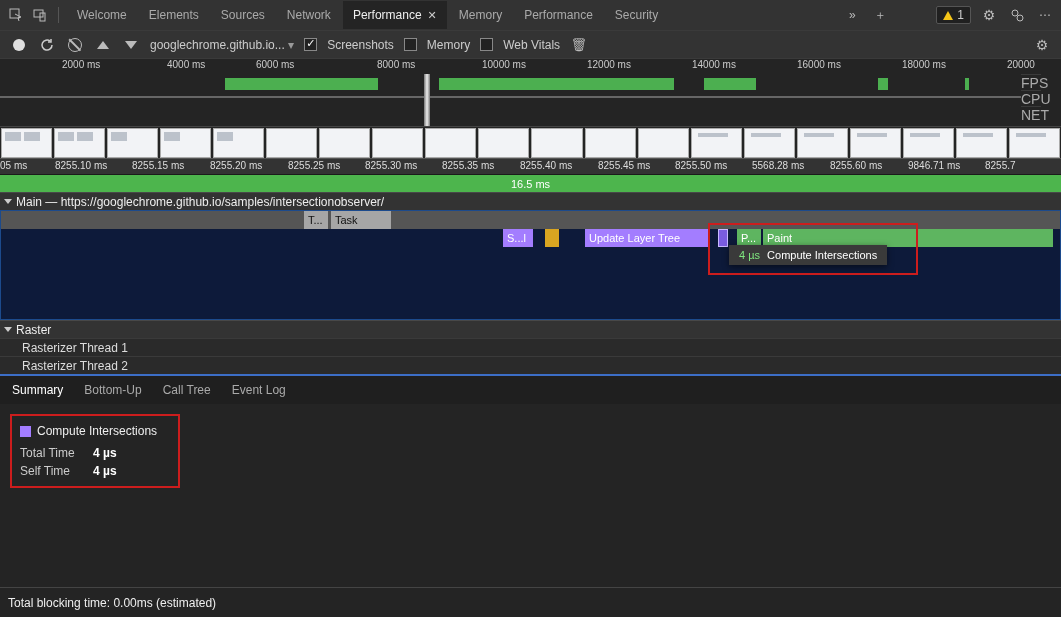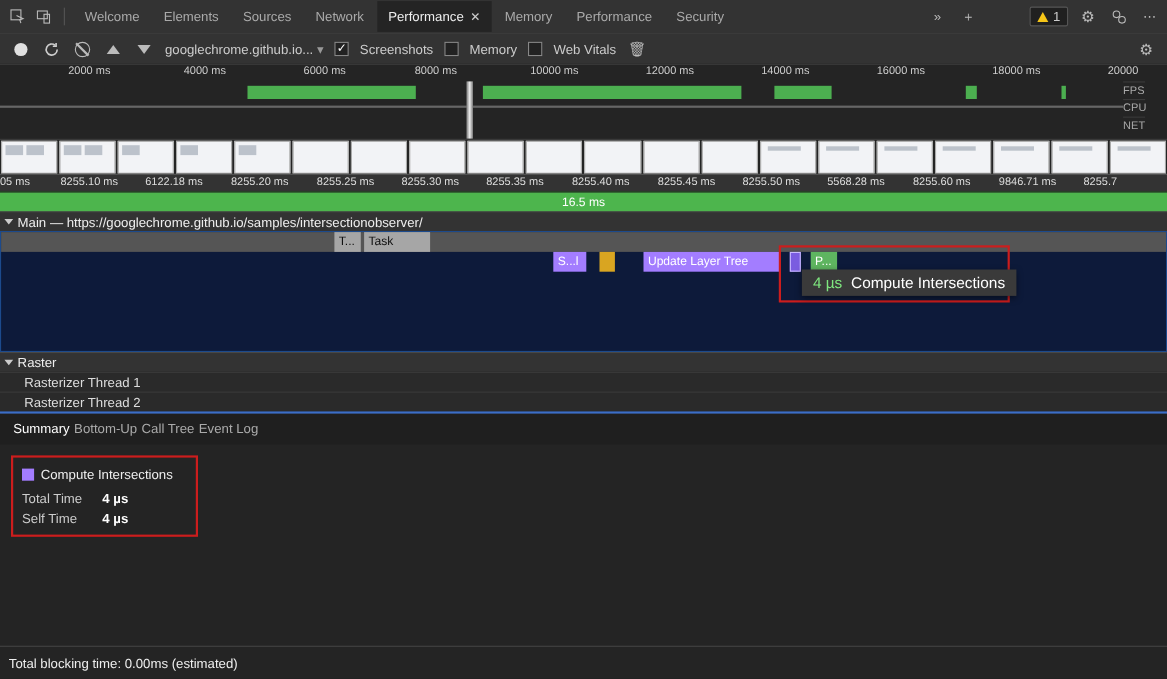--- a/index.html
+++ b/index.html
@@ -29,21 +29,21 @@
   .toolbar .drop::after { content: " ▾"; color: #999; }
   .cb { width: 13px; height: 13px; border: 1px solid #888; background: #222; display: inline-block; position: relative; }
   .cb.checked::after { content: "✓"; position: absolute; top: -2px; left: 1px; color: #fff; font-size: 11px; }
   .trash { color: #bbb; font-size: 13px; }
   .gear { margin-left: auto; color: #bbb; font-size: 14px; }
 
   
   .overview { height: 68px; background: #242424; position: relative; border-top: 1px solid #3a3a3a; }
   .ov-tick { position: absolute; top: 0; font-size: 10px; color: #ccc; }
   .ov-body { position: absolute; top: 15px; bottom: 0; left: 0; right: 40px; }
-  .ov-labels { position: absolute; right: 0; top: 15px; width: 40px; color: #aaa; font-size: 10px; padding-right: 20px; }
+  .ov-labels { position: absolute; right: 0; top: 15px; width: 40px; color: #aaa; font-size: 14px; text-align: right; padding-right: 20px; }
   .ov-labels div { height: 16px; line-height: 16px; border-top: 1px solid #3a3a3a; }
   .ov-bar { position: absolute; background: #4caf50; }
   .ov-cpu { position: absolute; height: 2px; background: #666; top: 22px; }
   .ov-handle { position: absolute; top: 0; bottom: 0; width: 6px; background: linear-gradient(90deg,#777,#eee,#777); }
 
   
   .filmstrip { height: 32px; background: #242424; display: flex; overflow: hidden; border-top: 1px solid #444; }
   .thumb { width: 52px; height: 30px; background: #f2f3f6; margin: 1px; position: relative; border: 1px solid #aaa; }
   .thumb .mini { position: absolute; background: #bcc2cb; }
 
@@ -62,29 +62,29 @@
   .flame-area { height: 110px; background: #0d1a3a; border: 1px solid #1c4a8c; position: relative; overflow: visible; }
   .flame-row { position: absolute; height: 18px; left: 0; right: 0; }
   .flame-seg { position: absolute; height: 18px; font-size: 11px; color: #111; padding-left: 4px; line-height: 18px; overflow: hidden; white-space: nowrap; }
   .seg-gray { background: #a6a6a6; }
   .seg-purple { background: #a37dff; color: #fff; }
   .seg-gold  { background: #d9a521; }
   .seg-green { background: #5eb560; color: #fff; }
   .seg-purple-dark { background: #7a5ce0; }
 
   .hint-box { position: absolute; border: 2px solid #cc1d1d; pointer-events: none; }
-  .tooltip { position: absolute; background: #3a3a3a; color: #fff; padding: 4px 10px; font-size: 14px; box-shadow: 0 2px 6px #0008; white-space: nowrap; z-index: 20;}
+  .tooltip { position: absolute; background: #3a3a3a; color: #fff; padding: 4px 10px; font-size: 11px; box-shadow: 0 2px 6px #0008; white-space: nowrap; z-index: 20;}
   .tooltip .tgreen { color: #7fe77f; margin-right: 4px; }
 
   .raster-hdr { height: 18px; background: #333; border-top: 1px solid #484848; display: flex; align-items: center; padding-left: 4px; color: #eee; gap: 4px; }
   .raster-body { background: #2a2a2a; }
   .raster-body div { height: 18px; padding-left: 22px; line-height: 18px; color: #ddd; border-top: 1px solid #3a3a3a;}
 
   
-  .dtabs { height: 30px; background: #1f1f1f; display: flex; align-items: center; gap: 4px; padding-left: 12px; border-top: 2px solid #3c6ec7; }
+  .dtabs { height: 30px; background: #1f1f1f; display: flex; align-items: center; gap: 21px; padding-left: 12px; border-top: 2px solid #3c6ec7; }
   .dtab { color: #aaa; cursor: pointer; }
   .dtab.active { color: #fff; }
 
   .summary-box { margin: 10px; padding: 8px; border: 2px solid #cc1d1d; width: 170px; }
   .summary-title { display: flex; align-items: center; gap: 6px; color: #eee; margin-bottom: 8px; }
   .swatch { width: 11px; height: 11px; background: #a37dff; display: inline-block; }
   .summary-row { display: flex; gap: 8px; margin-top: 4px; color: #ccc; }
   .summary-row .lbl { width: 65px; }
   .summary-row .val { color: #fff; font-weight: 600; }
 
@@ -181,21 +181,21 @@
     <div class="ov-bar" style="left:43%; width:23%; top:4px; height:12px"></div>
     <div class="ov-bar" style="left:69%; width:5%;  top:4px; height:12px"></div>
     <div class="ov-bar" style="left:86%; width:1%;  top:4px; height:12px"></div>
     <div class="ov-bar" style="left:94.5%; width:.4%; top:4px; height:12px"></div>
     <div class="ov-cpu" style="left:0; width:100%"></div>
     <div class="ov-handle" style="left:41.5%"></div>
   </div>
 
   <span class="ov-tick" style="left:62px">2000 ms</span>
   <span class="ov-tick" style="left:167px">4000 ms</span>
-  <span class="ov-tick" style="left:276px">6000 ms</span>
+  <span class="ov-tick" style="left:256px">6000 ms</span>
   <span class="ov-tick" style="left:377px">8000 ms</span>
   <span class="ov-tick" style="left:482px">10000 ms</span>
   <span class="ov-tick" style="left:587px">12000 ms</span>
   <span class="ov-tick" style="left:692px">14000 ms</span>
   <span class="ov-tick" style="left:797px">16000 ms</span>
   <span class="ov-tick" style="left:902px">18000 ms</span>
   <span class="ov-tick" style="left:1007px">20000</span>
 </div>
 
 <div class="filmstrip">
@@ -243,21 +243,21 @@
       <div class="mini" style="left:6px;top:4px;width:30px;height:4px"></div>
     </div>
   <div class="thumb">
       <div class="mini" style="left:6px;top:4px;width:30px;height:4px"></div>
     </div>
 </div>
 
 <div class="ruler">
   <span style="left:0px">05 ms</span>
   <span style="left:55px">8255.10 ms</span>
-  <span style="left:132px">6122.18 ms</span>
+  <span style="left:132px">8255.15 ms</span>
   <span style="left:210px">8255.20 ms</span>
   <span style="left:288px">8255.25 ms</span>
   <span style="left:365px">8255.30 ms</span>
   <span style="left:442px">8255.35 ms</span>
   <span style="left:520px">8255.40 ms</span>
   <span style="left:598px">8255.45 ms</span>
   <span style="left:675px">8255.50 ms</span>
   <span style="left:752px">5568.28 ms</span>
   <span style="left:830px">8255.60 ms</span>
   <span style="left:908px">9846.71 ms</span>
@@ -278,20 +278,21 @@
 
   <div class="flame-row" style="top:0; background:#555; left:0; right:0; height:18px"></div>
   <div class="flame-seg seg-gray" style="top:0; left:303px; width:24px">T...</div>
   <div class="flame-seg seg-gray" style="top:0; left:330px; width:60px">Task</div>
 
   <div class="flame-seg seg-purple" style="top:18px; left:502px; width:30px">S...l</div>
   <div class="flame-seg seg-gold" style="top:18px; left:544px; width:14px"></div>
   <div class="flame-seg seg-purple" style="top:18px; left:584px; width:124px">Update Layer Tree</div>
   <div class="flame-seg seg-purple-dark" style="top:18px; left:717px; width:10px; border:1px solid #c9b9ff"></div>
   <div class="flame-seg seg-green" style="top:18px; left:736px; width:24px">P...</div>
+  <div class="flame-seg seg-green" style="top:18px; left:762px; width:290px">Paint</div>
 
   <div class="hint-box" style="top:12px; left:707px; width:210px; height:52px"></div>
   <div class="tooltip" style="top:34px; left:728px">
     <span class="tgreen">4 µs</span>
     <span>Compute Intersections</span>
   </div>
 </div>
 
 <div class="raster-hdr">
   <span class="tri-d"></span>

